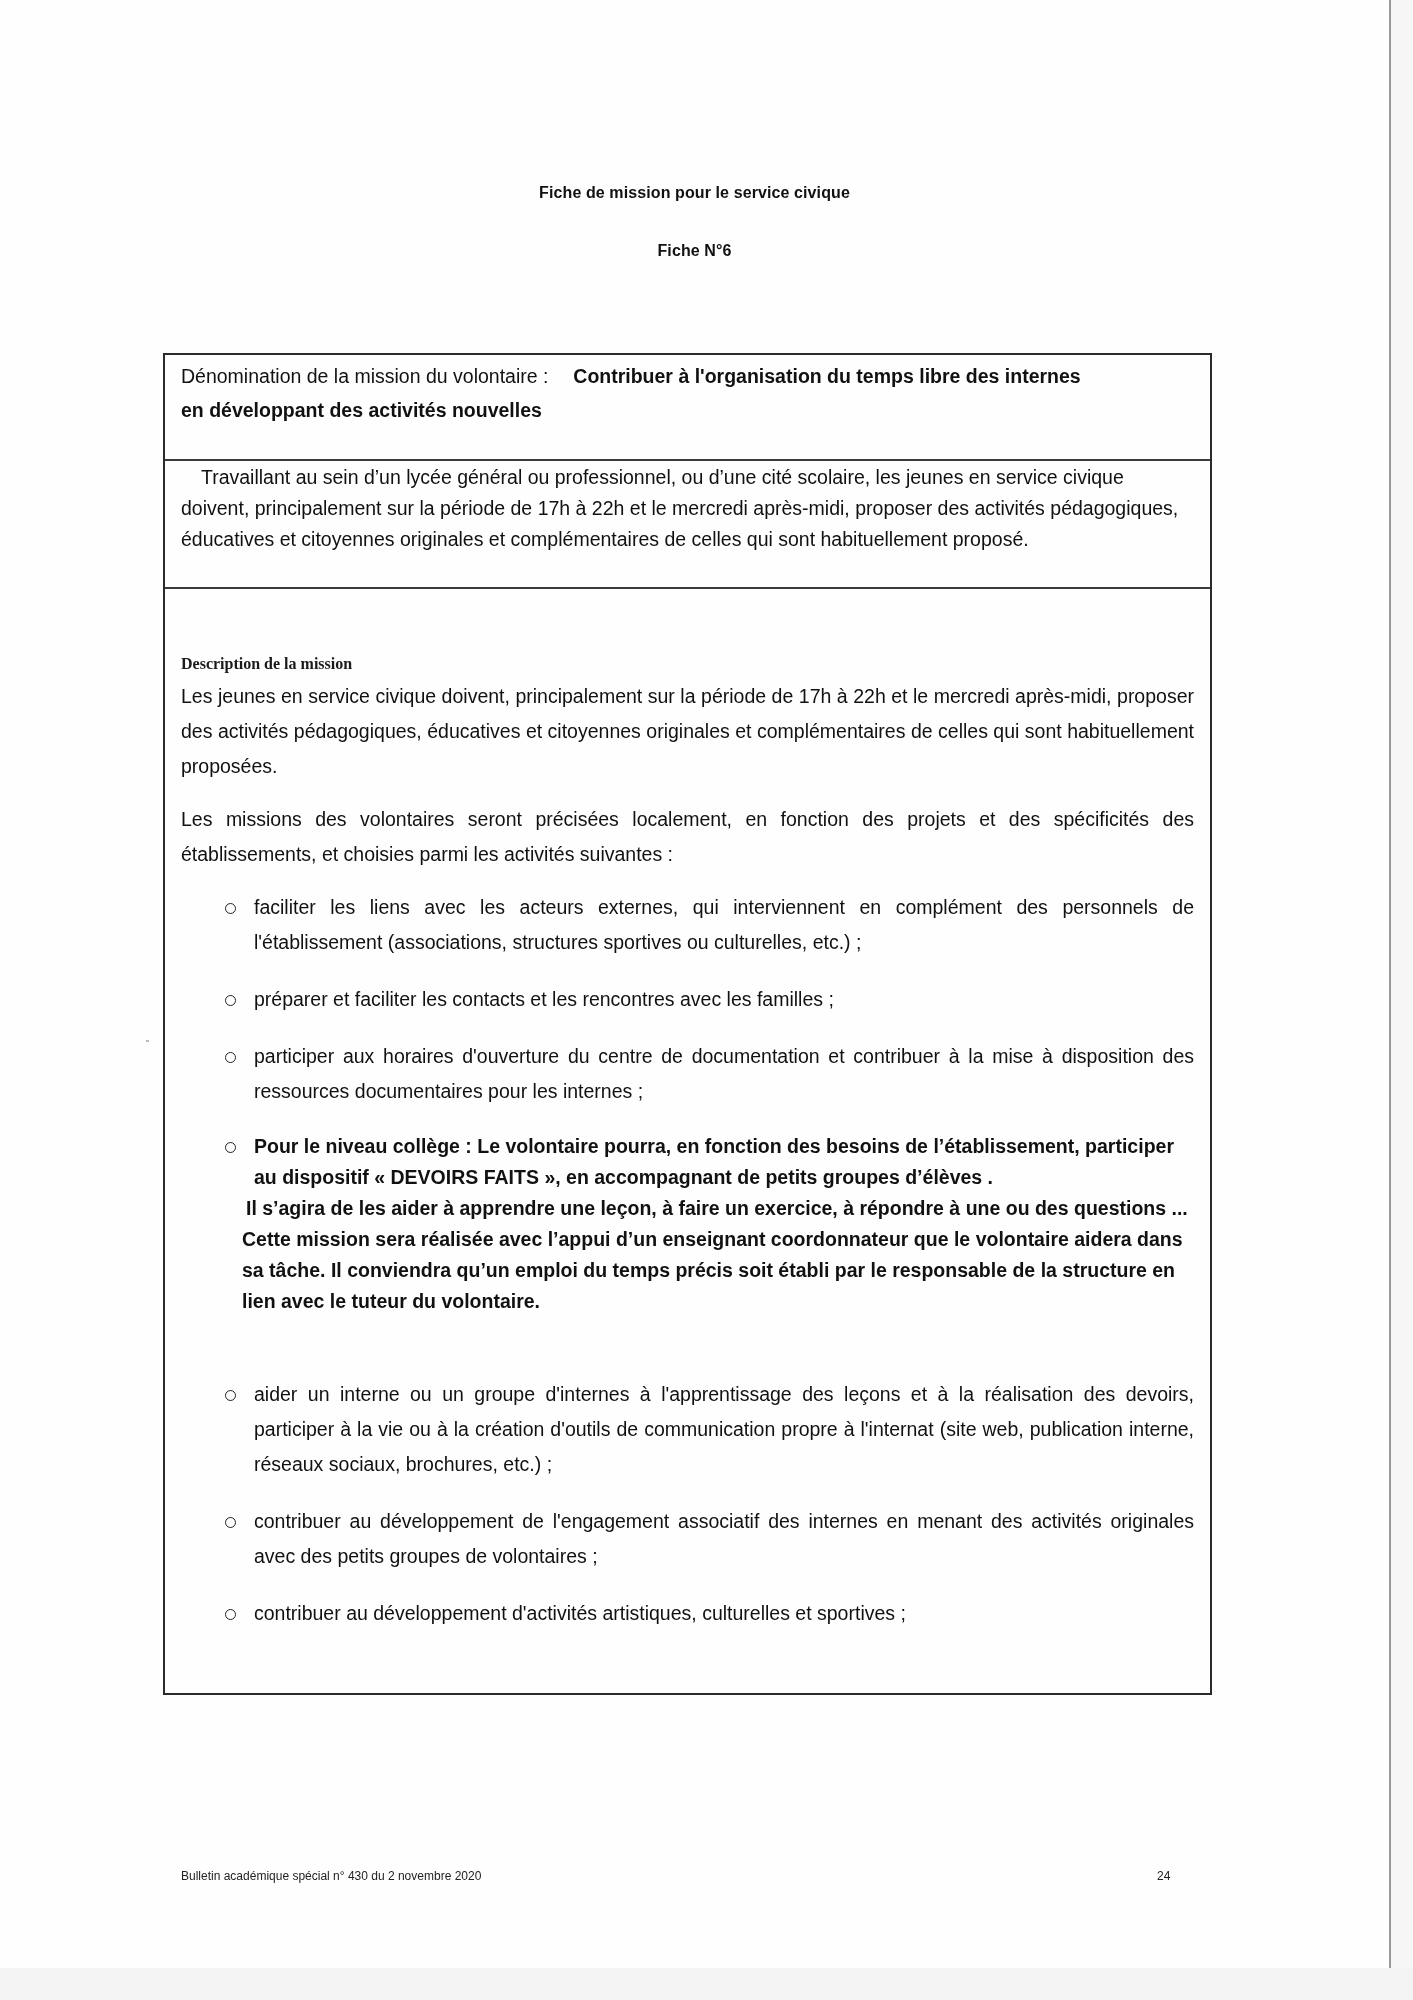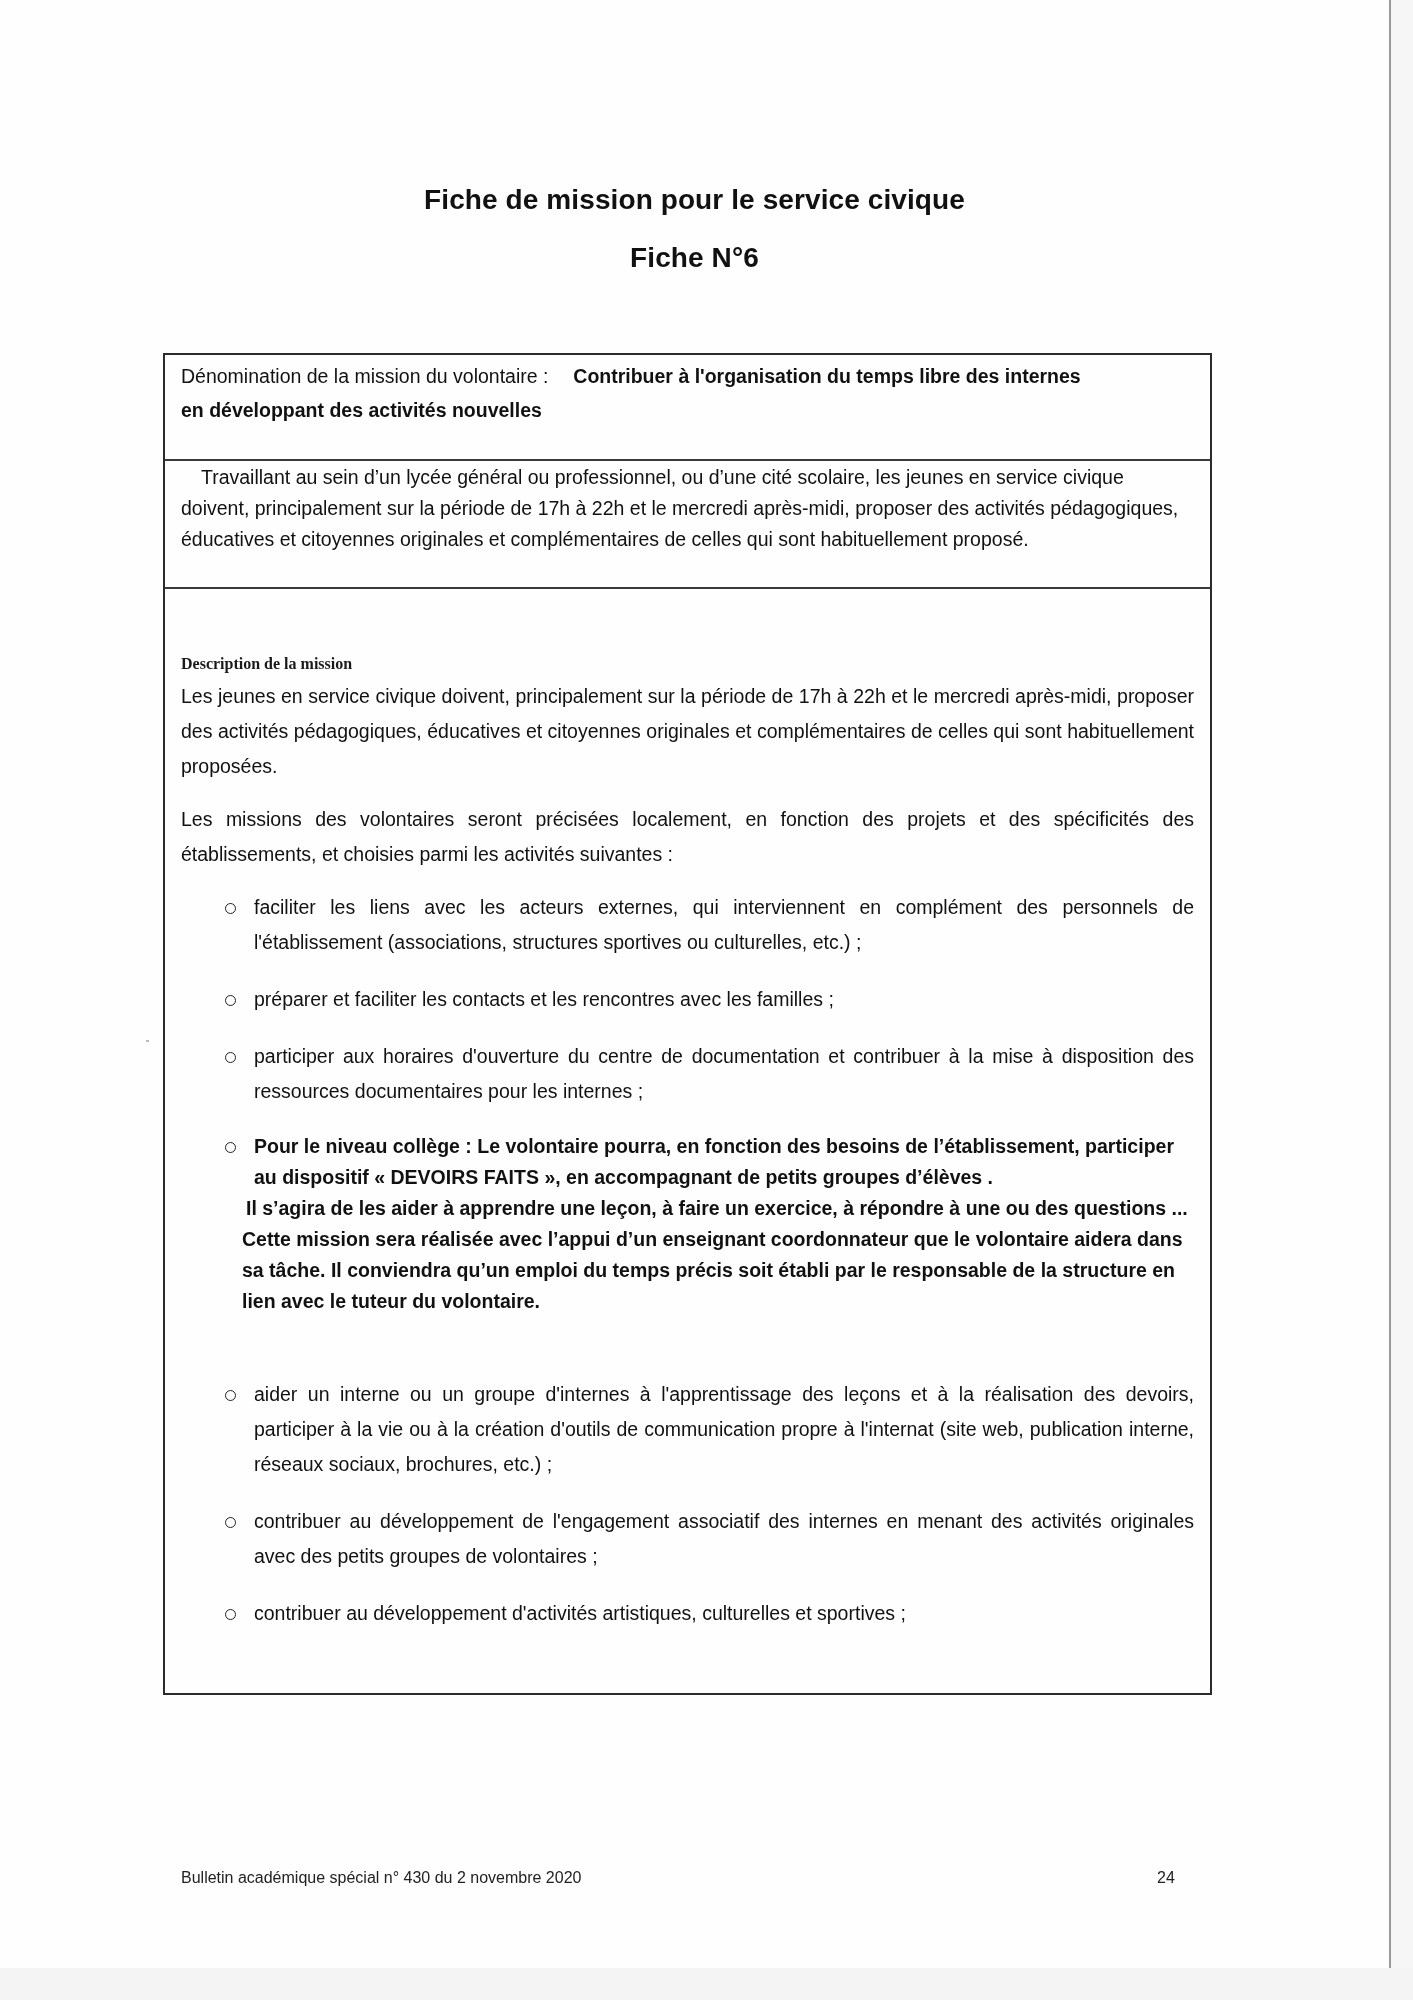--- a/index.html
+++ b/index.html
@@ -33,21 +33,21 @@
       position: absolute;
       left: 1391px; top: 0;
       width: 22px; height: 2000px;
       background: #f6f6f6;
     }
     .title {
       position: absolute;
       left: 0; width: 1389px;
       text-align: center;
       font-weight: bold;
-      font-size: 28px;
+      font-size: 16px;
       letter-spacing: 0.1px;
     }
     #doc-title { top: 184px; }
     #fiche-number { top: 242px; }
 
     .table {
       position: absolute;
       left: 163px;
       top: 353px;
       width: 1049px;
@@ -115,21 +115,21 @@
       text-align: left;
       margin-bottom: 60px;
     }
     .bullet.bold .mark { line-height: 31px; }
     .bold-sub { display: block; margin-left: -8px; }
     .bold-sub2 { display: block; margin-left: -12px; }
 
     .footer {
       position: absolute;
       top: 1869px;
-      font-size: 16px;
+      font-size: 12px;
       color: #222;
     }
     #footer-left { left: 181px; }
     #footer-right { left: 1157px; text-align: right; }
 
     .scan-dot {
       position: absolute;
       left: 146px; top: 1040px;
       width: 3px; height: 2px;
       background: #bbb;

